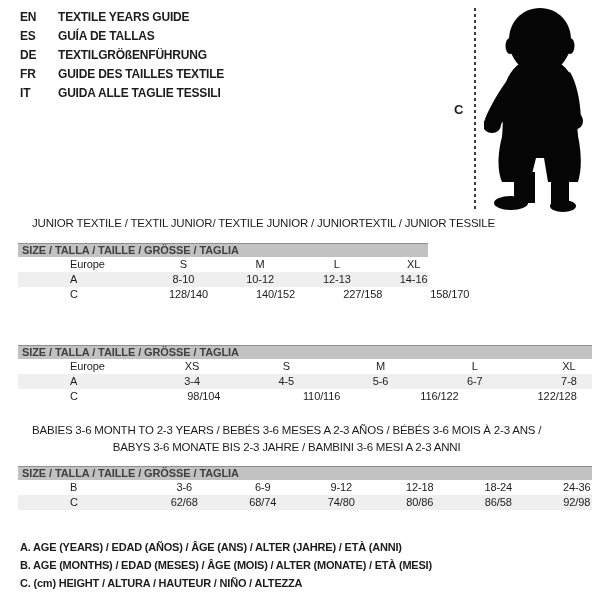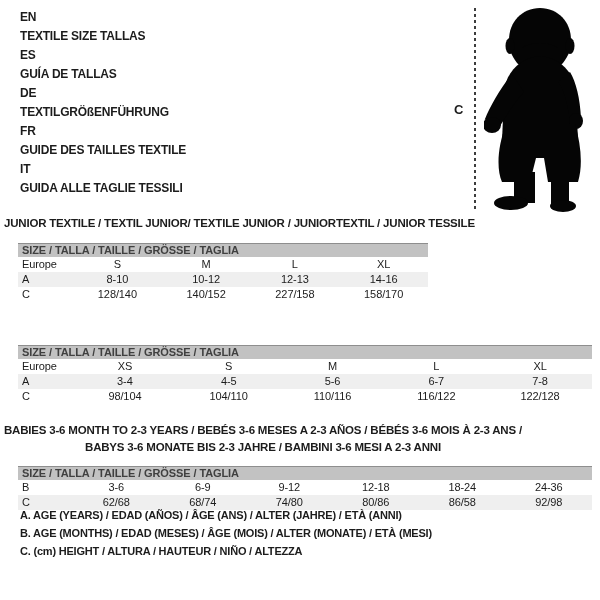--- a/index.html
+++ b/index.html
@@ -10,56 +10,56 @@
     --stripe:#efefef;
     --silhouette:#050505;
   }
   *{margin:0;padding:0;box-sizing:border-box;}
   html,body{background:#fff;}
   body{font-family:"Liberation Sans","DejaVu Sans",sans-serif;color:var(--text);}
   .canvas{position:relative;width:600px;height:600px;background:#fff;overflow:hidden;}
 
   
   .lang-list{position:absolute;left:20px;top:8px;}
-  .lang-row{display:flex;font-weight:bold;font-size:12px;line-height:19px;letter-spacing:-0.2px;flex-direction:column;}
+  .lang-row{display:flex;font-weight:bold;font-size:12px;line-height:19px;letter-spacing:-0.2px;}
   .lang-code{width:38px;}
 
   
   .measure-line{position:absolute;left:474px;top:8px;width:2px;height:202px;
     background:repeating-linear-gradient(to bottom,#3d3d3d 0 3px,transparent 3px 6px);}
   .measure-label{position:absolute;left:454px;top:102px;font-weight:bold;font-size:13px;}
   .baby{position:absolute;left:484px;top:6px;color:var(--silhouette);}
 
   
-  .tbl-title{position:absolute;left:4px;font-weight:bold;font-size:11.5px;letter-spacing:-0.2px;white-space:nowrap;}
+  .tbl-title{position:absolute;left:32px;font-weight:normal;font-size:11.5px;letter-spacing:-0.2px;white-space:nowrap;}
   .tbl-title sub{font-size:8px;vertical-align:-2px;}
   .babies-title{line-height:17px;text-align:center;}
   .size-table{position:absolute;left:18px;font-size:11px;letter-spacing:-0.1px;}
   .size-table.narrow{width:410px;}
   .size-table.wide{width:574px;}
   .size-band{height:14px;line-height:13px;background:var(--band);border-top:1px solid var(--band-border);
     padding-left:4px;font-weight:bold;font-size:11px;color:var(--band-text);}
   .trow{display:flex;height:15px;line-height:15px;}
   .trow.stripe{background:var(--stripe);}
-  .tcell{flex:1;text-align:center;}
+  .tcell{flex:1;text-align:center;margin-left:48px;}
   .tcell.lbl{flex:0 0 55px;text-align:left;padding-left:4px;}
 
   
-  .footnotes{position:absolute;left:20px;top:506px;}
+  .footnotes{position:absolute;left:20px;top:538px;}
   .footnote{font-weight:bold;font-size:11px;line-height:18px;letter-spacing:-0.2px;white-space:nowrap;}
 </style>
 </head>
 <body>
 
 <div class="canvas">
 
   <div class="lang-list">
     <div class="lang-row">
       <span class="lang-code">EN</span>
-      <span class="lang-label">TEXTILE SIZE TALLAS</span>
+      <span class="lang-label">TEXTILE YEARS GUIDE</span>
     </div>
     <div class="lang-row">
       <span class="lang-code">ES</span>
       <span class="lang-label">GUÍA DE TALLAS</span>
     </div>
     <div class="lang-row">
       <span class="lang-code">DE</span>
       <span class="lang-label">TEXTILGRÖßENFÜHRUNG</span>
     </div>
     <div class="lang-row">
@@ -131,21 +131,20 @@
       <span class="tcell lbl">A</span>
       <span class="tcell">3-4</span>
       <span class="tcell">4-5</span>
       <span class="tcell">5-6</span>
       <span class="tcell">6-7</span>
       <span class="tcell">7-8</span>
     </div>
     <div class="trow">
       <span class="tcell lbl">C</span>
       <span class="tcell">98/104</span>
-      <span class="tcell">104/110</span>
       <span class="tcell">110/116</span>
       <span class="tcell">116/122</span>
       <span class="tcell">122/128</span>
     </div>
   </div>
 
   <div class="tbl-title babies-title" style="top:422px">
     <div>BABIES 3-6 MONTH TO 2-3 YEARS / BEBÉS 3-6 MESES A 2-3 AÑOS / BÉBÉS 3-6 MOIS À 2-3 ANS /</div>
     <div>BABYS 3-6 MONATE BIS 2-3 JAHRE / BAMBINI 3-6 MESI A 2-3 ANNI</div>
   </div>

